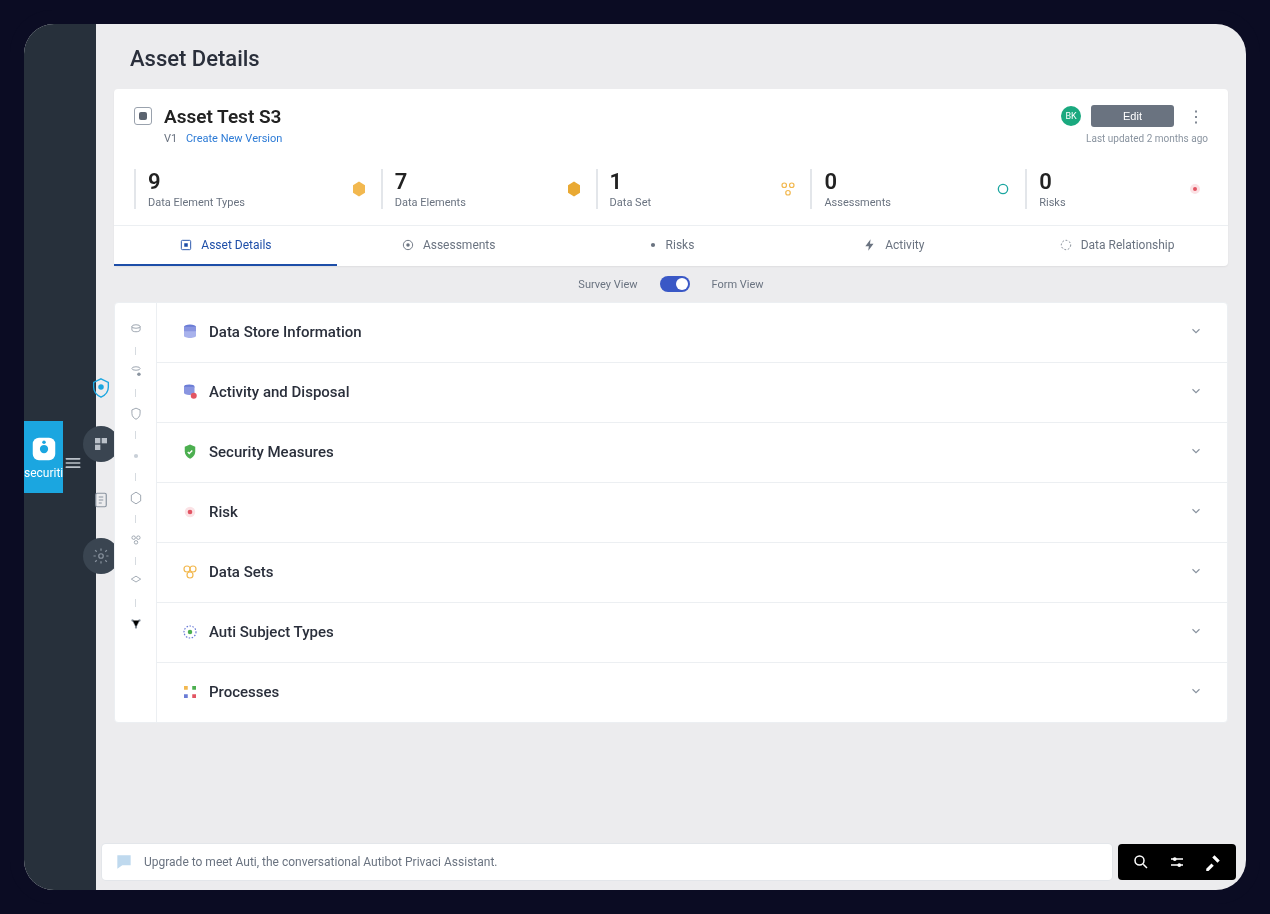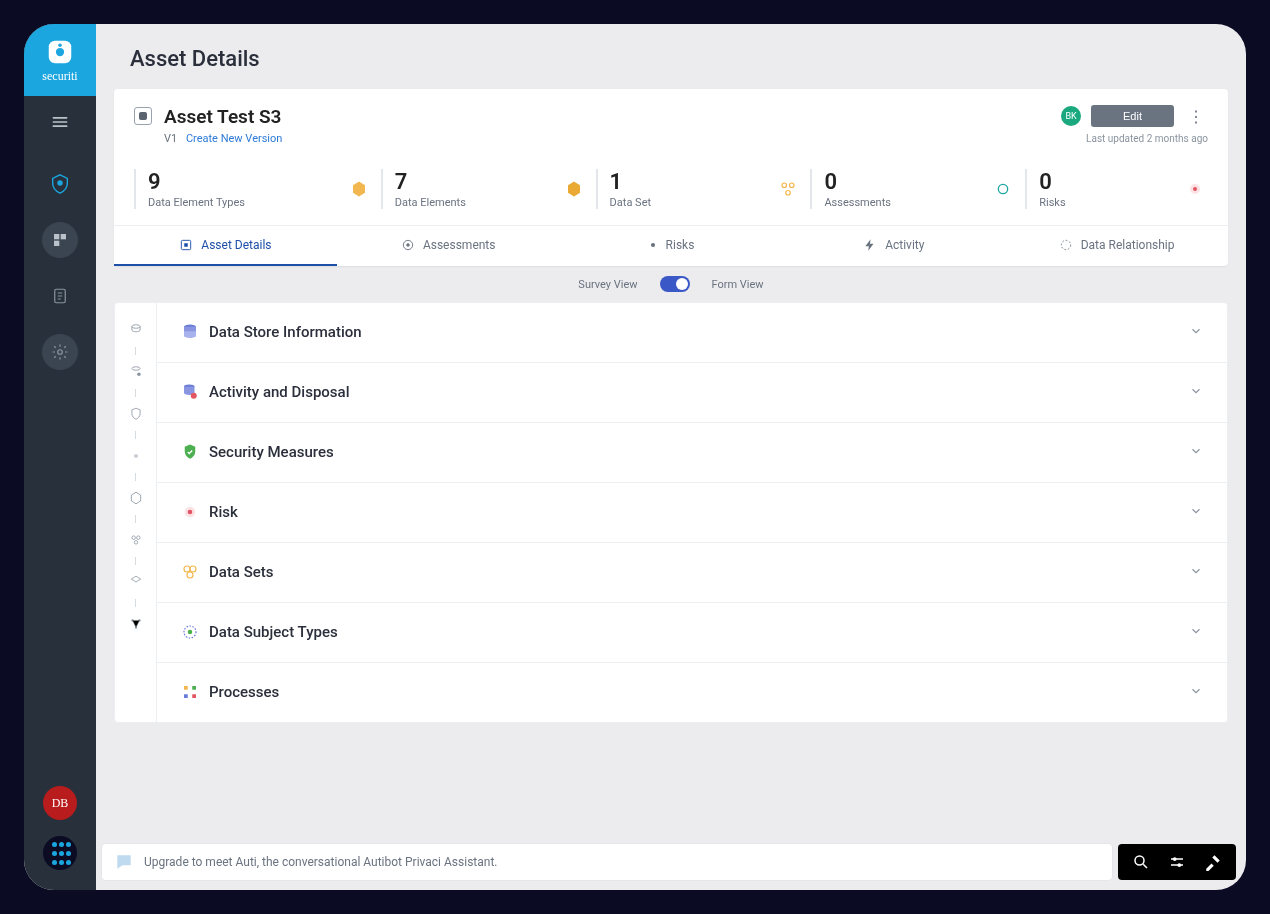--- a/index.html
+++ b/index.html
@@ -29,23 +29,22 @@
     border-radius: 30px;
     overflow: hidden;
     position: relative;
     display: flex;
   }
   
   .sidebar {
     width: 72px;
     background: #27303b;
     display: flex;
-    flex-direction: column;
+    flex-direction: row;
     align-items: center;
-    font-family: Liberation Serif, serif;
   }
   .brand {
     width: 72px;
     height: 72px;
     background: #1ba6e0;
     display: flex;
     flex-direction: column;
     align-items: center;
     justify-content: center;
     color: #fff;
@@ -436,21 +435,21 @@
                   <path d="M6 9l6 6 6-6" fill="none" stroke="currentColor" stroke-width="2"></path>
                 </svg></div>
           </div>
           <div class="section">
             <div class="sec-icon">
                 <svg width="18" height="18" viewBox="0 0 24 24">
                   <circle cx="12" cy="12" r="8" fill="none" stroke="#6a7cd6" stroke-width="1.6" stroke-dasharray="2 2"></circle>
                   <circle cx="12" cy="12" r="3" fill="#4caf50"></circle>
                 </svg>
               </div>
-            <div class="s-title">Data Subject Types</div>
+            <div class="s-title">Auti Subject Types</div>
             <div class="chev"><svg width="14" height="14" viewBox="0 0 24 24">
                   <path d="M6 9l6 6 6-6" fill="none" stroke="currentColor" stroke-width="2"></path>
                 </svg></div>
           </div>
           <div class="section">
             <div class="sec-icon">
                 <svg width="18" height="18" viewBox="0 0 24 24">
                   <rect x="4" y="4" width="5" height="5" fill="#f2b84f"></rect>
                   <rect x="15" y="4" width="5" height="5" fill="#4caf50"></rect>
                   <rect x="4" y="15" width="5" height="5" fill="#6a7cd6"></rect>

